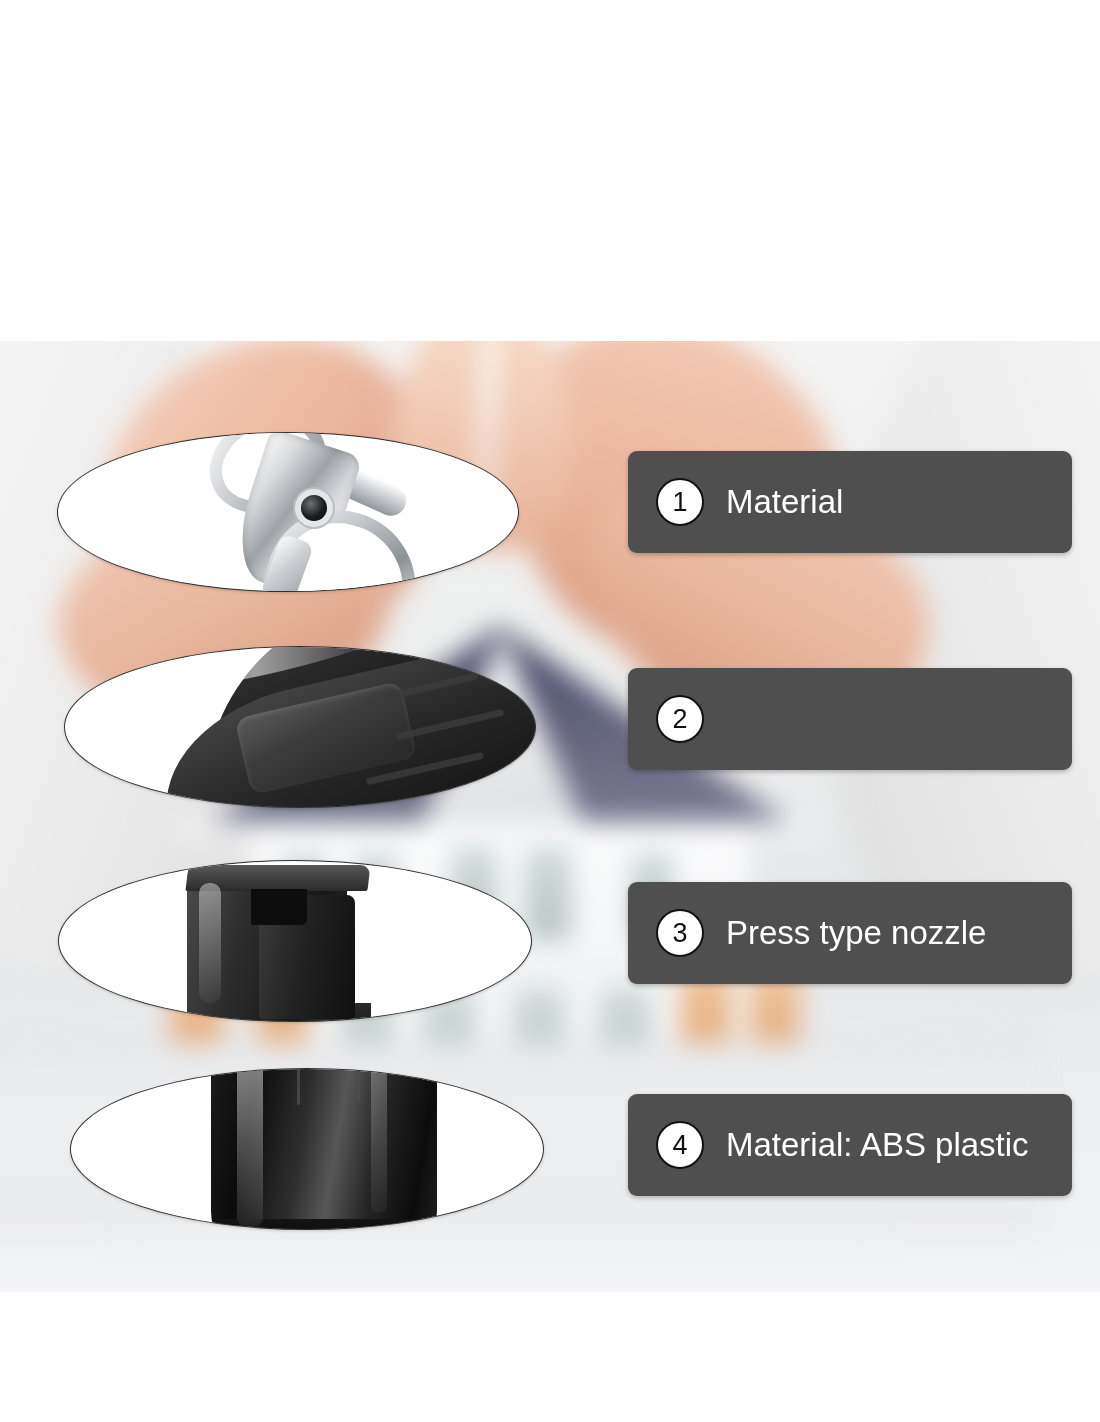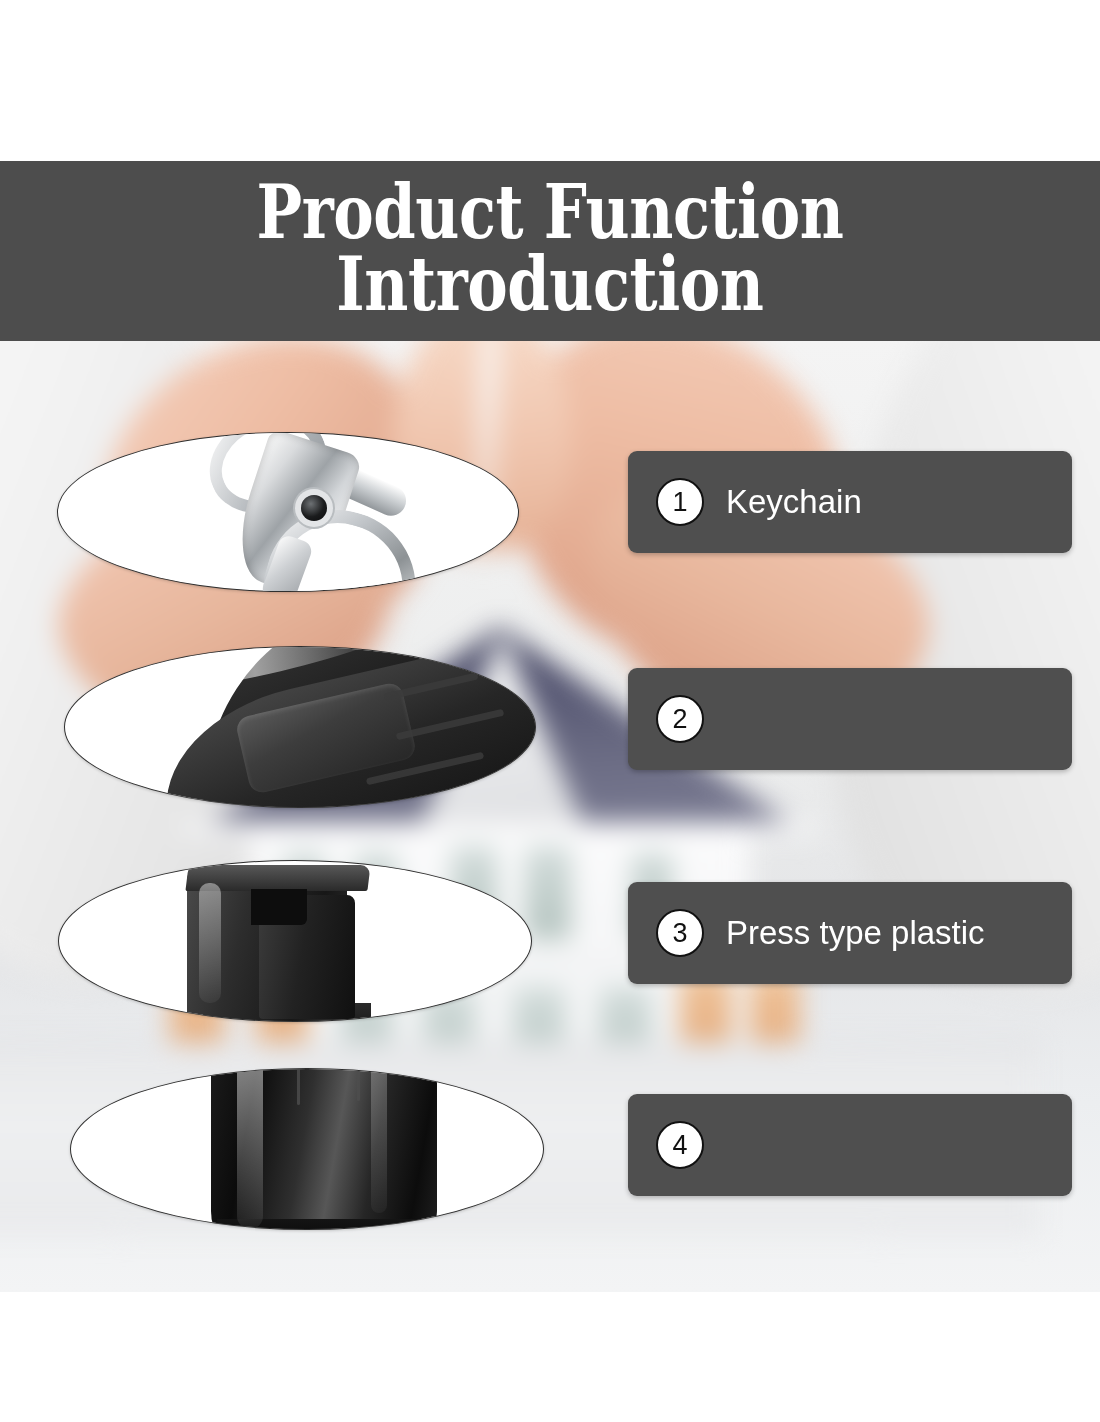--- a/index.html
+++ b/index.html
@@ -305,24 +305,20 @@
   
   .bottom-strip{position:absolute;left:0;top:1292px;width:1100px;height:130px;background:#ffffff;}
 </style>
 </head>
 <body>
 
 <div id="canvas">
 
   <div class="top-strip"></div>
 
-  <div class="title-band">
-    <div class="title-text">Product Function
-Introduction</div>
-  </div>
 
   <div class="photo-stage">
 
     <div class="bg-wall"></div>
 
     <div class="bg-blur-wrap">
       <div class="sleeve-l"></div>
       <div class="sleeve-r"></div>
 
       <div class="house">
@@ -404,32 +400,33 @@
         <div class="btm-seam" style="left:226px;top:-34px;"></div>
         <div class="btm-seam" style="left:286px;top:-38px;"></div>
         <div class="btm-gloss"></div>
         <div class="btm-gloss2"></div>
 
       </div>
     </div>
 
     <div class="callout" style="left:628px;top:110px;width:444px;height:102px;">
       <div class="badge">1</div>
-      <div class="callout-label">Keychain</div>
+      <div class="callout-label">Material</div>
     </div>
 
     <div class="callout" style="left:628px;top:327px;width:444px;height:102px;">
       <div class="badge">2</div>
     </div>
 
     <div class="callout" style="left:628px;top:541px;width:444px;height:102px;">
       <div class="badge">3</div>
-      <div class="callout-label">Press type plastic</div>
+      <div class="callout-label">Press type nozzle</div>
     </div>
 
     <div class="callout" style="left:628px;top:753px;width:444px;height:102px;">
       <div class="badge">4</div>
+      <div class="callout-label">Material: ABS plastic</div>
     </div>
 
   </div>
 
   <div class="bottom-strip"></div>
 </div>
 
 </body></html>

